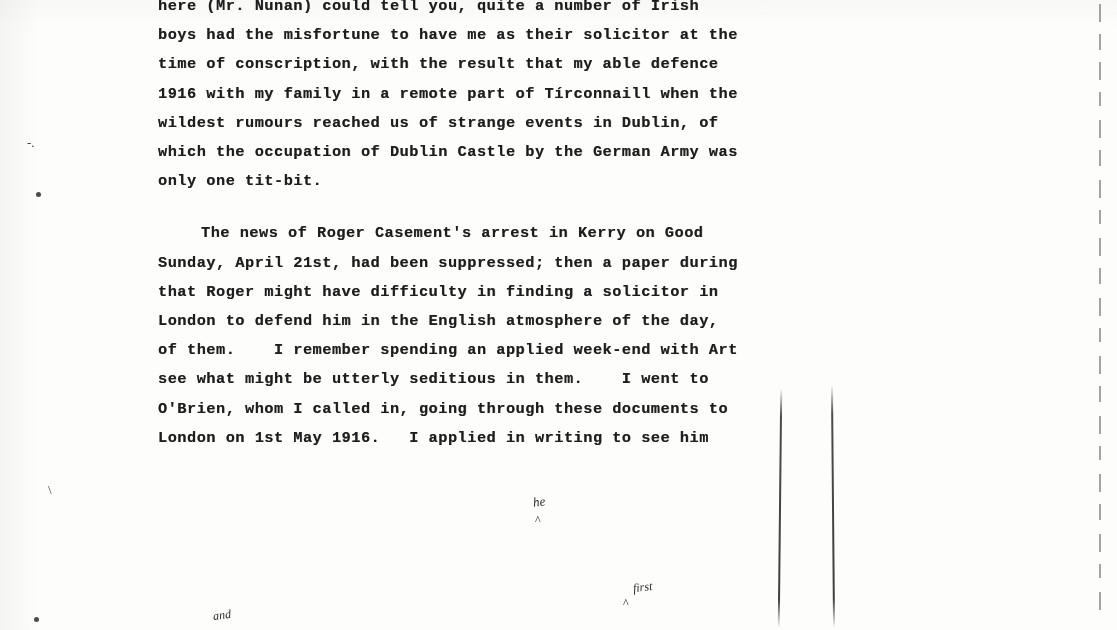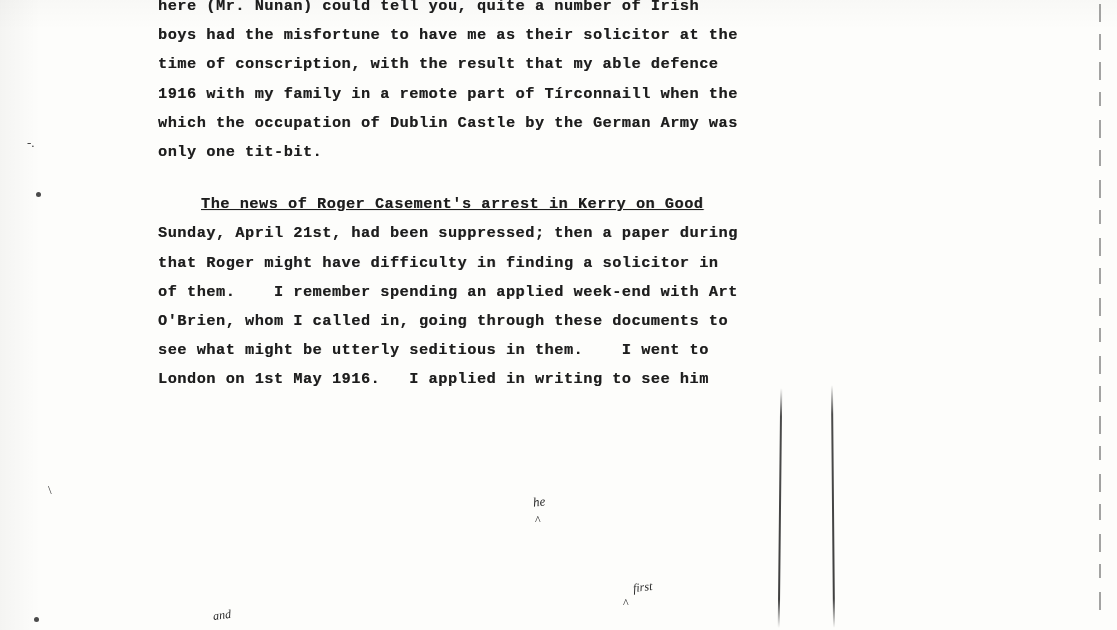--- a/index.html
+++ b/index.html
@@ -50,21 +50,20 @@
     font-size: 15.2px;
     line-height: 29.2px;
     letter-spacing: 0.55px;
     color: #1d1d1d;
     white-space: pre;
     font-weight: 700;
     text-shadow: 0.35px 0 0 rgba(40,40,40,0.45), 0 0.35px 0 rgba(40,40,40,0.25);
   }
   .line.indent {
     padding-left: 43px;
-    text-decoration: underline;
   }
 
   
   .speck {
     position: absolute;
     background: #2b2b2b;
     border-radius: 50%;
     opacity: 0.85;
   }
   .speck.s1 { left: 36px; top: 192px; width: 5px; height: 5px; }
@@ -165,31 +164,33 @@
   <div class="pen-stroke p1"></div>
   <div class="pen-stroke p2"></div>
 
   <div class="typescript">
 
     <div class="para">
       <div class="line">here (Mr. Nunan) could tell you, quite a number of Irish</div>
       <div class="line">boys had the misfortune to have me as their solicitor at the</div>
       <div class="line">time of conscription, with the result that my able defence</div>
       <div class="line">1916 with my family in a remote part of Tírconnaill when the</div>
+      <div class="line">wildest rumours reached us of strange events in Dublin, of</div>
       <div class="line">which the occupation of Dublin Castle by the German Army was</div>
       <div class="line">only one tit-bit.</div>
     </div>
 
     <div class="para">
       <div class="line indent">The news of Roger Casement's arrest in Kerry on Good</div>
       <div class="line">Sunday, April 21st, had been suppressed; then a paper during</div>
       <div class="line">that Roger might have difficulty in finding a solicitor in</div>
+      <div class="line">London to defend him in the English atmosphere of the day,</div>
       <div class="line">of them.    I remember spending an applied week-end with Art</div>
+      <div class="line">see what might be utterly seditious in them.    I went to</div>
       <div class="line">O'Brien, whom I called in, going through these documents to</div>
-      <div class="line">see what might be utterly seditious in them.    I went to</div>
       <div class="line">London on 1st May 1916.   I applied in writing to see him</div>
     </div>
 
   </div>
 
   <div class="hand h-he">he</div>
   <div class="hand-caret c-he">^</div>
 
   <div class="hand h-first">first</div>
   <div class="hand-caret c-went">^</div>

